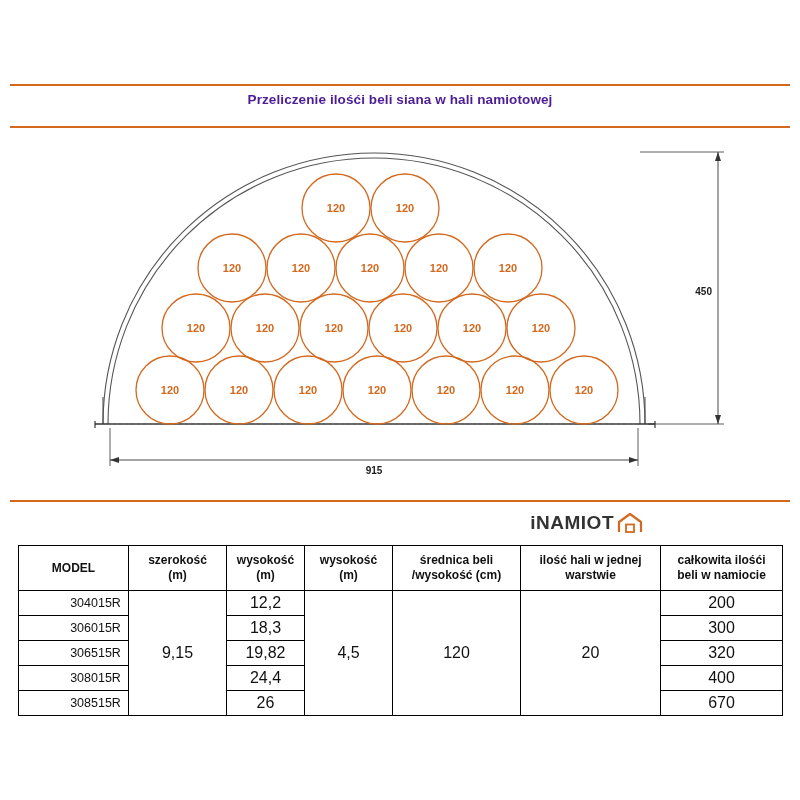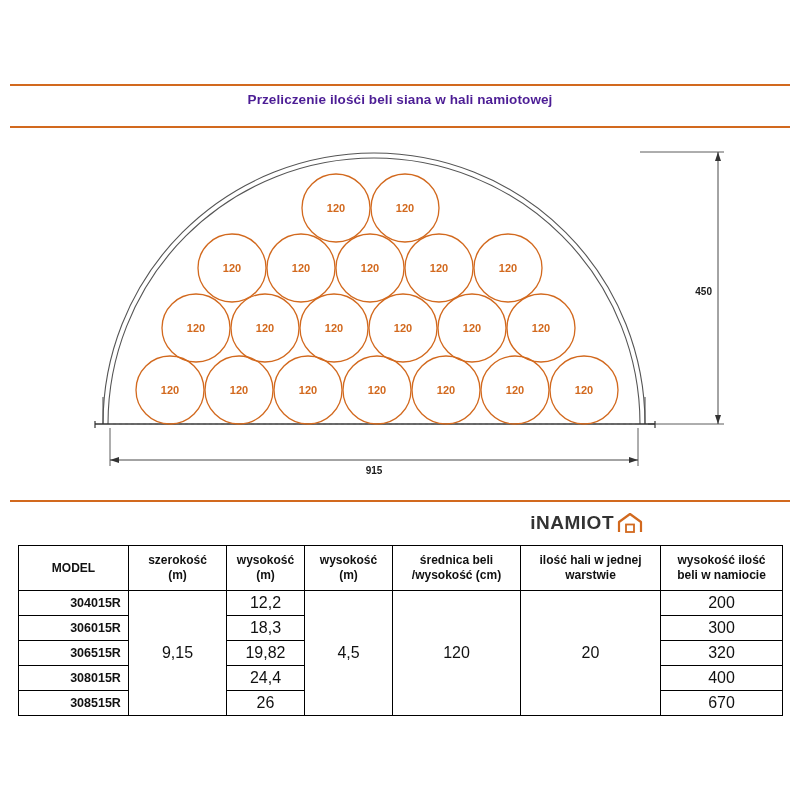--- a/index.html
+++ b/index.html
@@ -116,21 +116,21 @@
     height: 44px;
     font-weight: bold;
     line-height: 1.25;
     font-size: 12px;
   }
   tbody td {
     height: 24px;
     font-weight: normal;
   }
   td.model {
-    font-weight: bold;
+    font-weight: normal;
     font-size: 12.5px;
     padding-left: 44px;
   }
   .sub { display: block; font-weight: bold; }
 </style>
 </head>
 <body>
 
 <div class="page">
 
@@ -262,21 +262,21 @@
           </th>
           <th>
             <span>średnica beli</span>
             <span class="sub">/wysokość (cm)</span>
           </th>
           <th>
             <span>ilość hali w jednej</span>
             <span class="sub">warstwie</span>
           </th>
           <th>
-            <span>wysokość ilość</span>
+            <span>całkowita ilośći</span>
             <span class="sub">beli w namiocie</span>
           </th>
         </tr>
       </thead>
       <tbody>
         <tr>
           <td class="model">304015R</td>
           <td rowspan="5">9,15</td>
           <td>12,2</td>
           <td rowspan="5">4,5</td>

